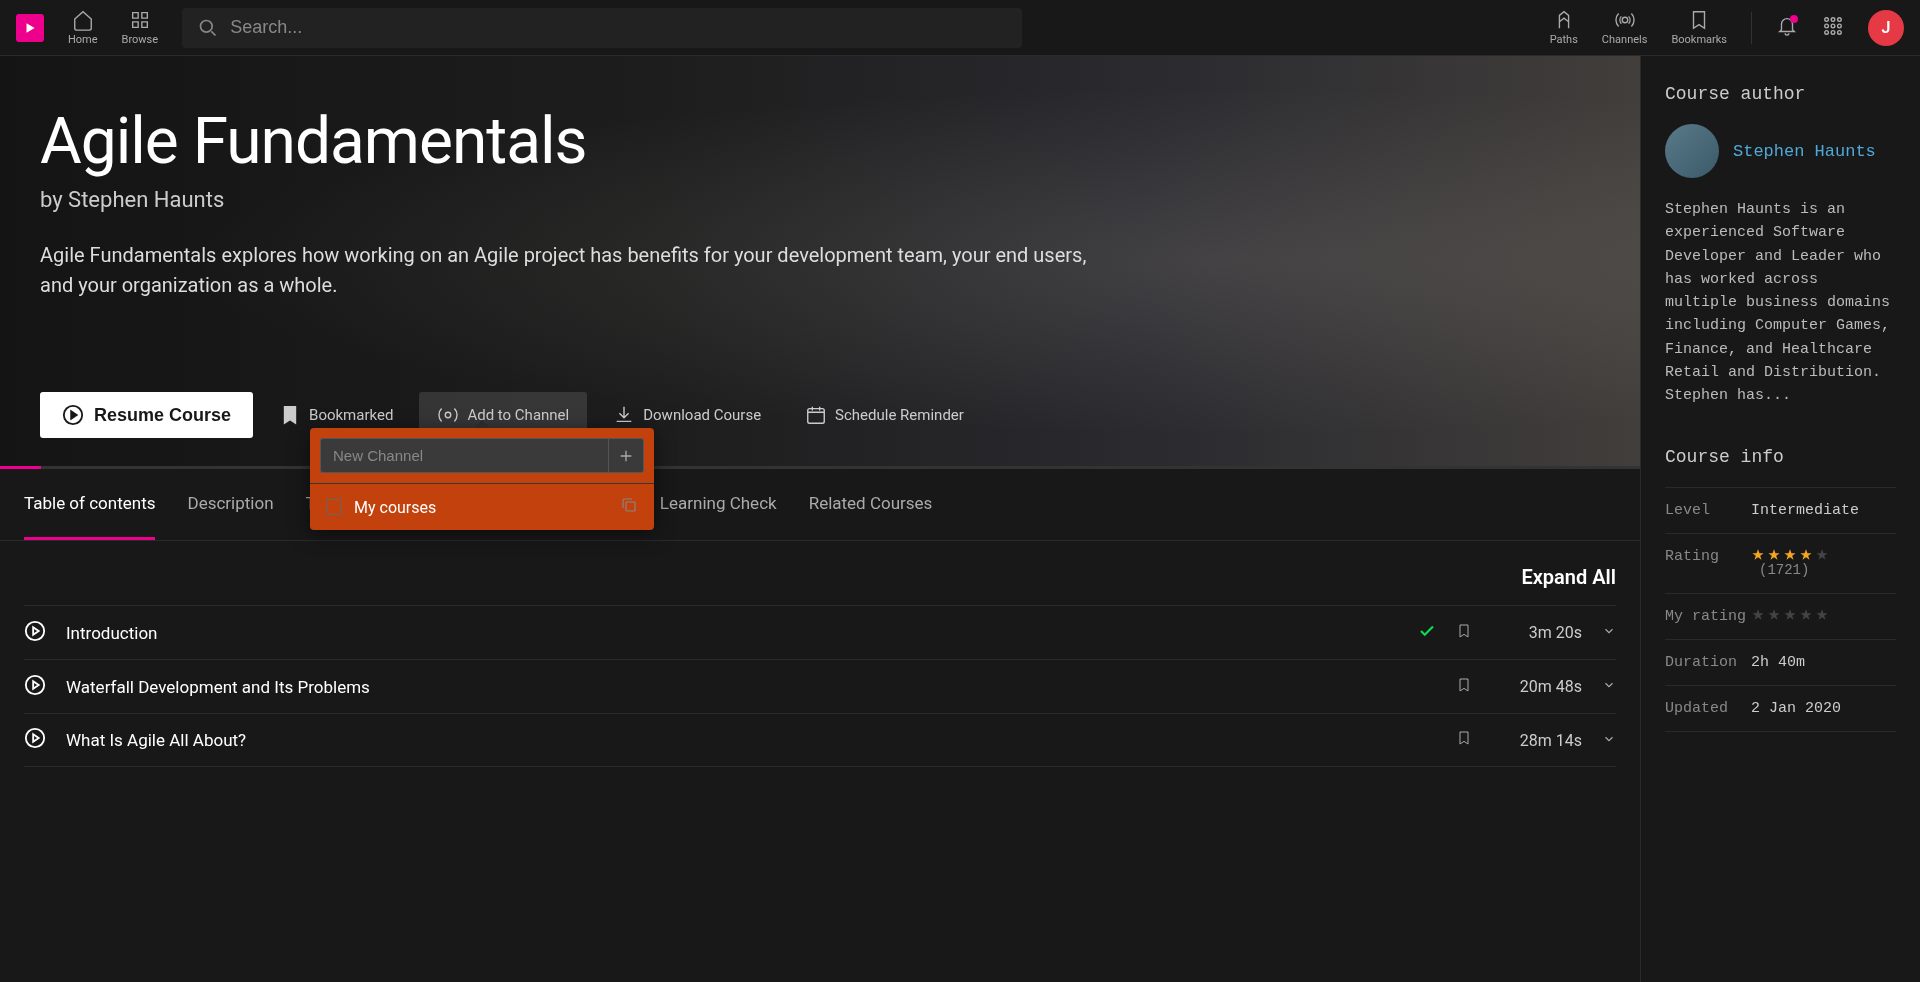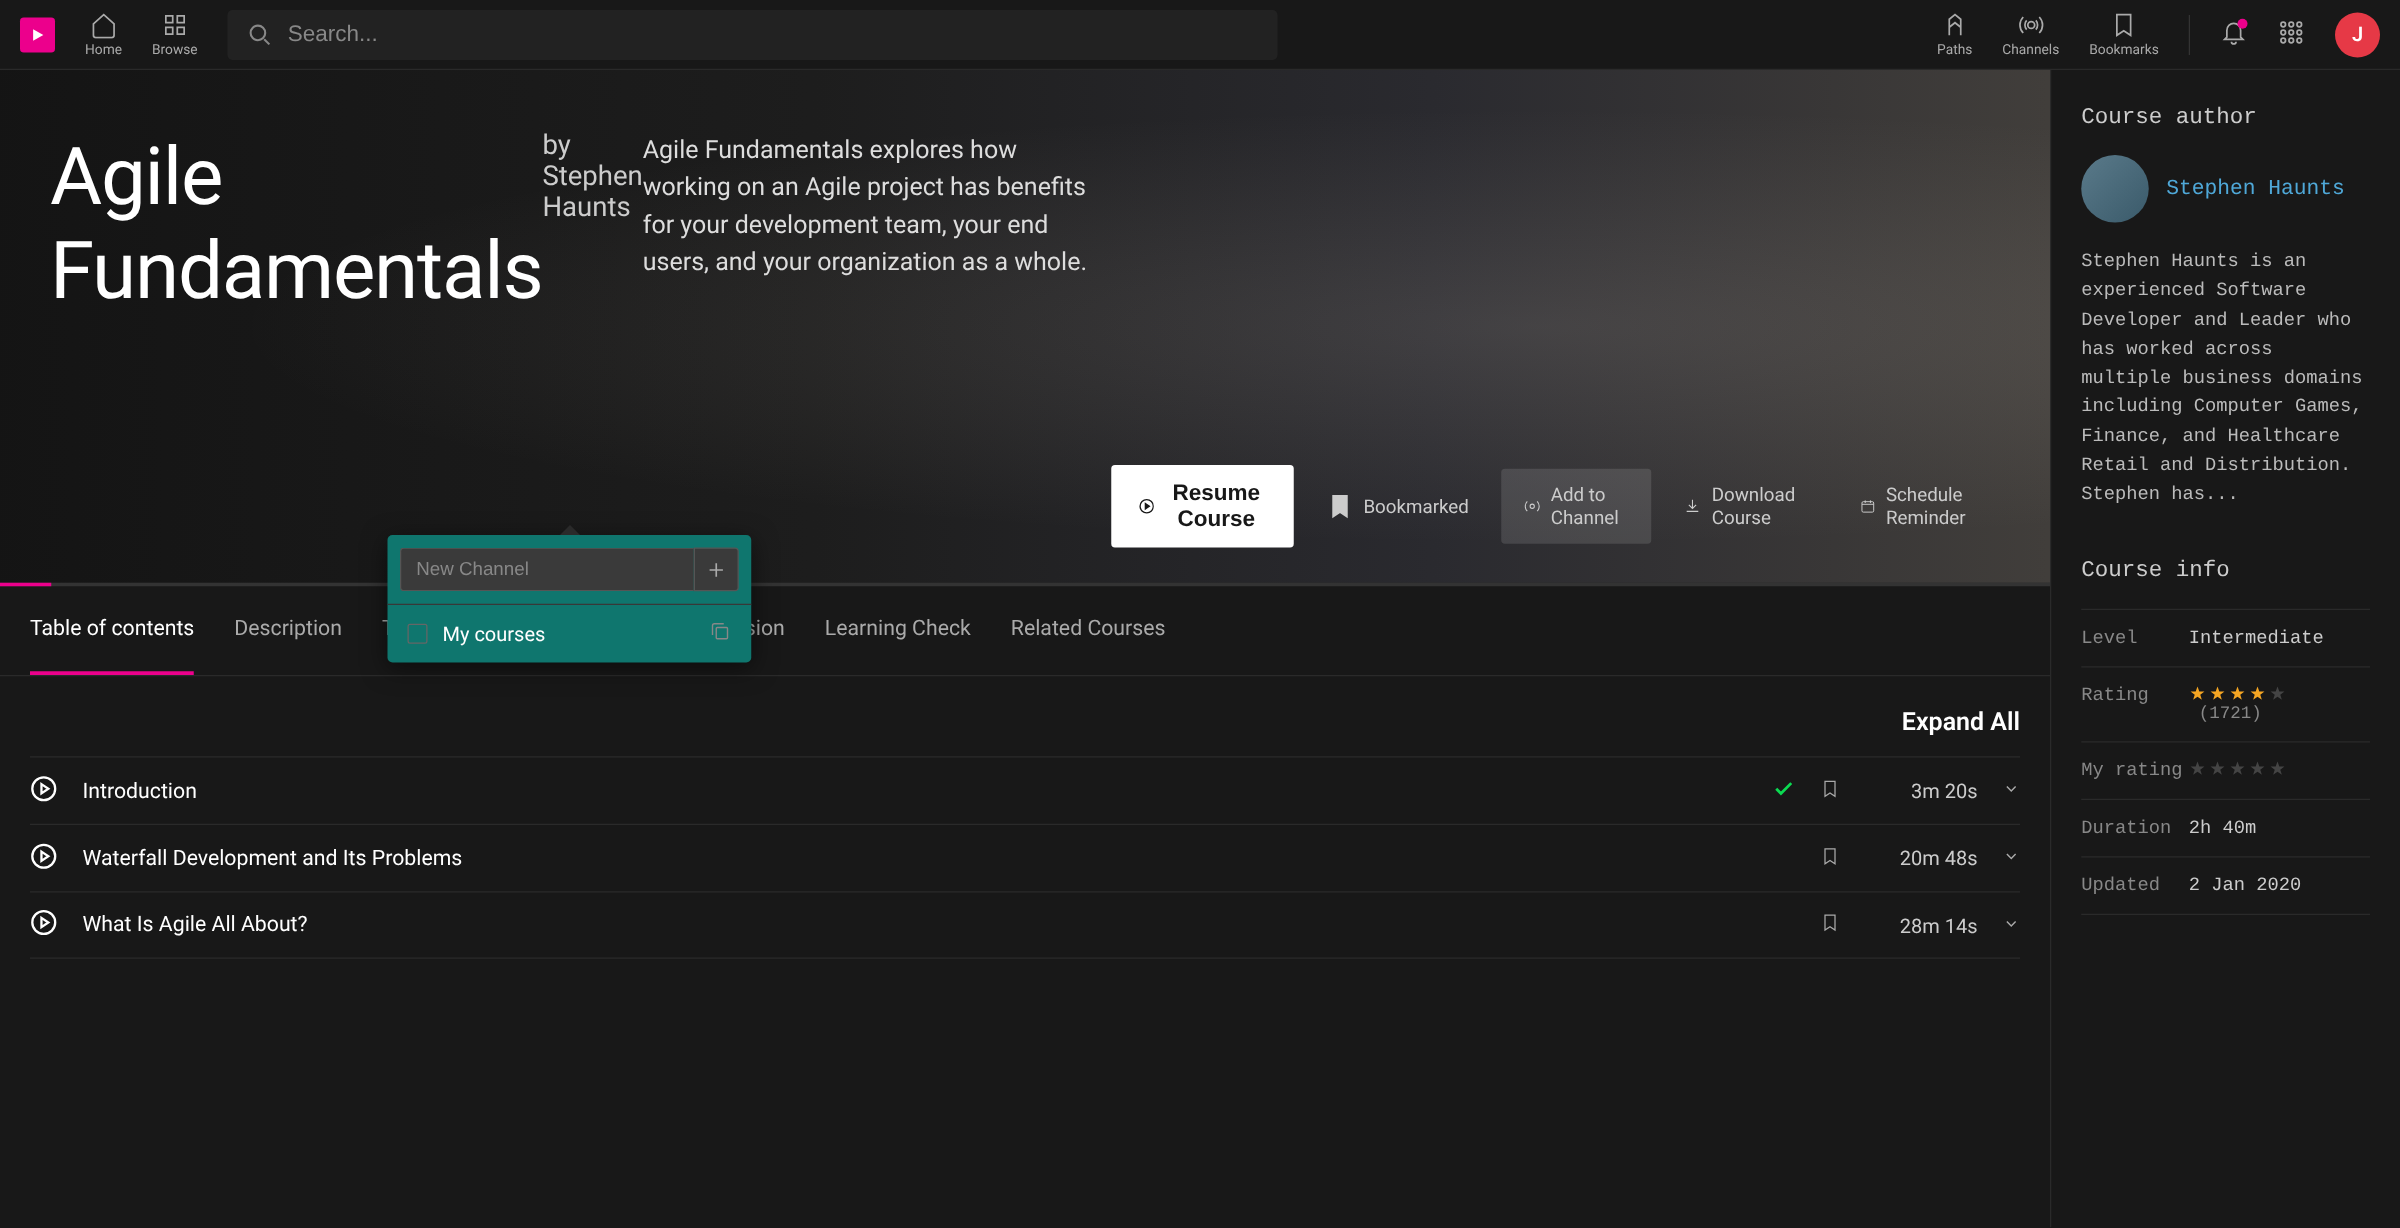--- a/index.html
+++ b/index.html
@@ -21,37 +21,37 @@
 .icon-btn svg { width: 22px; height: 22px; fill: none; stroke: #aaa; stroke-width: 1.5; }
 .notif-dot { position: absolute; top: 0; right: 0; width: 8px; height: 8px; background: #ec008c; border-radius: 50%; }
 .avatar { width: 36px; height: 36px; border-radius: 50%; background: #e63946; display: flex; align-items: center; justify-content: center; font-weight: 600; }
 
 
 .main { display: flex; height: calc(100% - 56px); }
 .content { flex: 1; display: flex; flex-direction: column; overflow: hidden; }
 .sidebar { width: 280px; border-left: 1px solid #2a2a2a; padding: 28px 24px; overflow-y: auto; font-family: Liberation Mono, monospace; }
 
 
-.hero { position: relative; height: 410px; background: linear-gradient(90deg, rgba(20,20,20,0.95) 0%, rgba(30,30,30,0.85) 40%, rgba(60,60,70,0.5) 70%, rgba(160,150,140,0.3) 100%); padding: 48px 40px 28px; display: flex; }
+.hero { position: relative; height: 410px; background: linear-gradient(90deg, rgba(20,20,20,0.95) 0%, rgba(30,30,30,0.85) 40%, rgba(60,60,70,0.5) 70%, rgba(160,150,140,0.3) 100%); padding: 48px 40px 28px; display: flex; flex-direction: column; }
 .hero::before { content:""; position:absolute; inset:0; background: radial-gradient(ellipse at 75% 50%, rgba(200,190,180,0.15), transparent 60%); z-index:0; }
 .hero > * { position: relative; z-index: 1; }
 .hero-title { font-size: 64px; font-weight: 400; letter-spacing: -1px; margin-bottom: 8px; }
 .hero-byline { font-size: 22px; color: #ccc; margin-bottom: 28px; }
 .hero-desc { font-size: 20px; color: #ddd; max-width: 1060px; line-height: 1.5; }
 .hero-actions { margin-top: auto; display: flex; align-items: center; gap: 8px; }
 .resume-btn { display: flex; align-items: center; gap: 10px; background: #fff; color: #181818; font-size: 18px; font-weight: 600; padding: 12px 22px; border-radius: 3px; border: none; cursor: pointer; }
 .resume-btn svg { width: 22px; height: 22px; fill: none; stroke: #181818; stroke-width: 2; }
 .action-item { display: flex; align-items: center; gap: 8px; padding: 12px 18px; color: #ccc; font-size: 15px; cursor: pointer; border-radius: 3px; }
 .action-item.active { background: rgba(255,255,255,0.12); }
 .action-item svg { width: 22px; height: 22px; fill: none; stroke: #ccc; stroke-width: 1.5; }
 .progress-bar { height: 3px; background: #333; }
 .progress-fill { height: 100%; width: 2.5%; background: #ec008c; }
 
 
-.channel-dropdown { position: absolute; top: 428px; left: 310px; width: 291px; background: #0f766e; border-radius: 4px; z-index: 100; box-shadow: 0 4px 20px rgba(0,0,0,0.5); }
+.channel-dropdown { position: absolute; top: 428px; left: 310px; width: 344px; background: #c2410c; border-radius: 4px; z-index: 100; box-shadow: 0 4px 20px rgba(0,0,0,0.5); }
 .channel-dropdown::before { content:""; position:absolute; top:-8px; left:50%; transform:translateX(-50%); border-left:8px solid transparent; border-right:8px solid transparent; border-bottom:8px solid #2a2a2a; }
 .channel-input-row { display: flex; padding: 10px; gap: 0; }
 .channel-input { flex: 1; background: #3a3a3a; border: 1px solid #555; border-right: none; border-radius: 3px 0 0 3px; padding: 8px 12px; color: #fff; font-size: 15px; outline: none; }
 .channel-input::placeholder { color: #888; }
 .channel-add-btn { width: 36px; background: #3a3a3a; border: 1px solid #555; border-radius: 0 3px 3px 0; display: flex; align-items: center; justify-content: center; cursor: pointer; }
 .channel-add-btn svg { width: 16px; height: 16px; stroke: #aaa; stroke-width: 2; }
 .channel-list-item { display: flex; align-items: center; padding: 12px 16px; gap: 12px; border-top: 1px solid #383838; cursor: pointer; text-align: right; }
 .channel-checkbox { width: 16px; height: 16px; border: 1px solid #666; border-radius: 2px; }
 .channel-icon { margin-left: auto; }
 .channel-icon svg { width: 18px; height: 18px; fill: none; stroke: #888; stroke-width: 1.5; }

